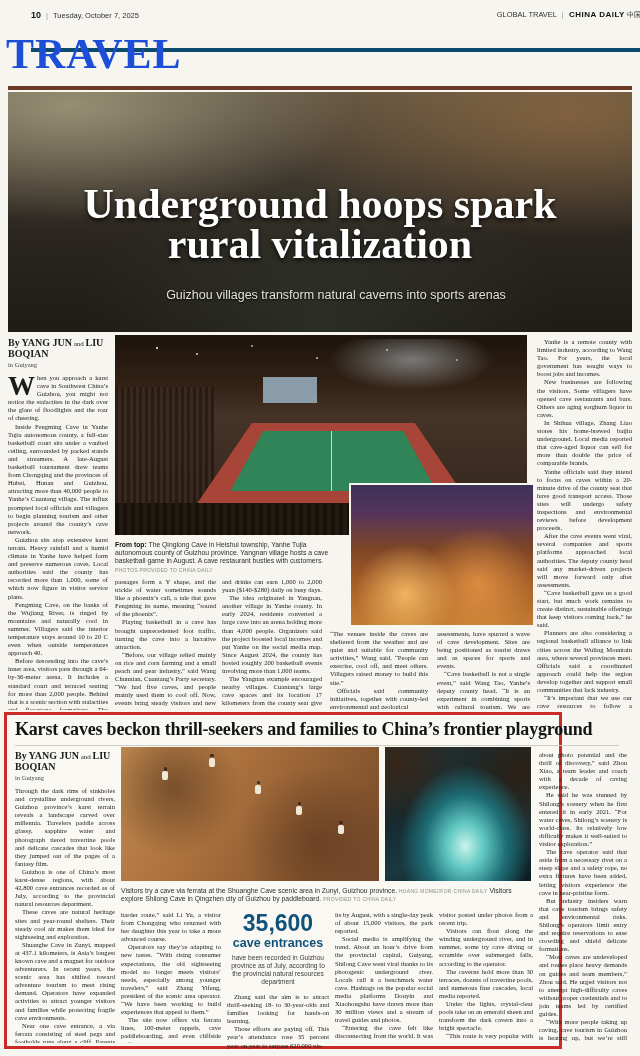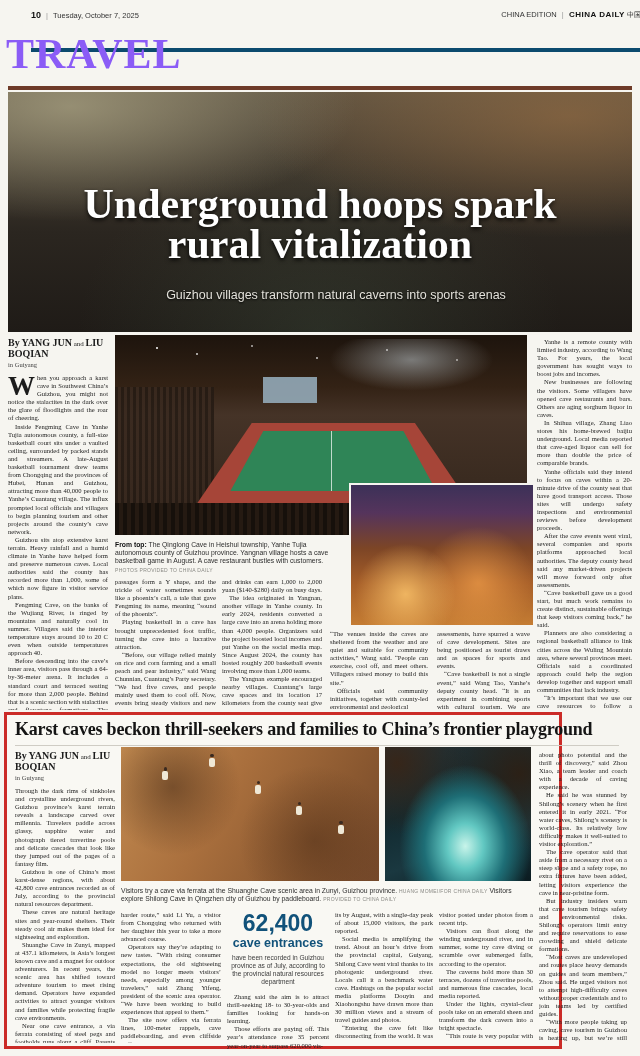--- a/index.html
+++ b/index.html
@@ -12,21 +12,21 @@
   .pg-header{position:absolute;top:10px;left:8px;width:624px;height:18px;
     display:flex;justify-content:space-between;align-items:flex-start;
     font-family:"Liberation Sans",sans-serif;font-size:7.5px;color:#333;
     border-bottom:4px solid #0c4a6e;padding-bottom:20px;margin-left:23px;}
   .pg-num{font-weight:bold;font-size:9px;color:#111;}
   .hdr-sep{color:#999;margin:0 3px;}
   .hdr-right b{color:#111;font-size:8px;letter-spacing:.5px;}
   .hdr-cn{font-size:7px;color:#222;}
   .section-title{position:absolute;top:30px;left:6px;
     font-family:"Liberation Serif",serif;font-weight:bold;font-size:42px;
-    color:#8b5cf6;letter-spacing:1px;}
+    color:#1d4ed8;letter-spacing:1px;}
   .section-rule{position:absolute;top:86px;left:8px;width:624px;height:4px;background:#6e3a28;}
 
   
   .hero{position:absolute;top:92px;left:8px;width:624px;height:240px;overflow:hidden;
     background:
       radial-gradient(ellipse at 10% 6%, rgba(165,158,128,.8), transparent 36%),
       radial-gradient(ellipse at 90% 10%, rgba(150,108,66,.65), transparent 40%),
       radial-gradient(ellipse at 50% 100%, rgba(70,90,70,.30), transparent 55%),
       linear-gradient(180deg,#5d5342 0%,#453d31 28%,#2b2620 58%,#1f1b17 100%);}
   .hero-headline{position:absolute;top:92px;left:0;width:100%;text-align:center;
@@ -103,21 +103,21 @@
 </head>
 <body>
 
 <div class="pg-header">
   <div>
     <span class="pg-num">10</span>
     <span class="hdr-sep">|</span>
     <span>Tuesday, October 7, 2025</span>
   </div>
   <div class="hdr-right">
-    <span>CHINA EDITION</span>
+    <span>GLOBAL TRAVEL</span>
     <span class="hdr-sep">|</span>
     <b>CHINA DAILY</b>
     <span class="hdr-cn">中国日报</span>
   </div>
 </div>
 
 <div class="section-title">TRAVEL</div>
 <div class="section-rule"></div>
 
 <div class="hero">
@@ -233,21 +233,21 @@
       <span class="credit">PROVIDED TO CHINA DAILY</span>
     </div>
 
     <div class="col" style="left:114px;top:196px;width:100px;height:132px;">
       <p class="ni">harder route,” said Li Yu, a visitor from Chongqing who returned with her daughter this year to take a more advanced course.</p>
       <p>Operators say they’re adapting to new tastes. “With rising consumer expectations, the old sightseeing model no longer meets visitors’ needs, especially among younger travelers,” said Zhang Yifeng, president of the scenic area operator. “We have been working to build experiences that appeal to them.”</p>
       <p>The site now offers via ferrata lines, 100-meter rappels, cave paddleboarding, and even cliffside coffee.</p>
     </div>
 
     <div class="stat" style="left:220px;top:196px;width:102px;">
-      <div class="stat-number">62,400</div>
+      <div class="stat-number">35,600</div>
       <div class="stat-label">cave entrances</div>
       <div class="stat-desc">have been recorded in Guizhou province as of July, according to the provincial natural resources department</div>
       <div class="stat-paras">
         <p>Zhang said the aim is to attract thrill-seeking 18- to 30-year-olds and families looking for hands-on learning.</p>
         <p>Those efforts are paying off. This year’s attendance rose 35 percent year-on-year to surpass 620,000 vis-</p>
       </div>
     </div>
 
     <div class="col" style="left:328px;top:196px;width:98px;height:132px;">
       <p class="ni">its by August, with a single-day peak of about 15,000 visitors, the park reported.</p>

